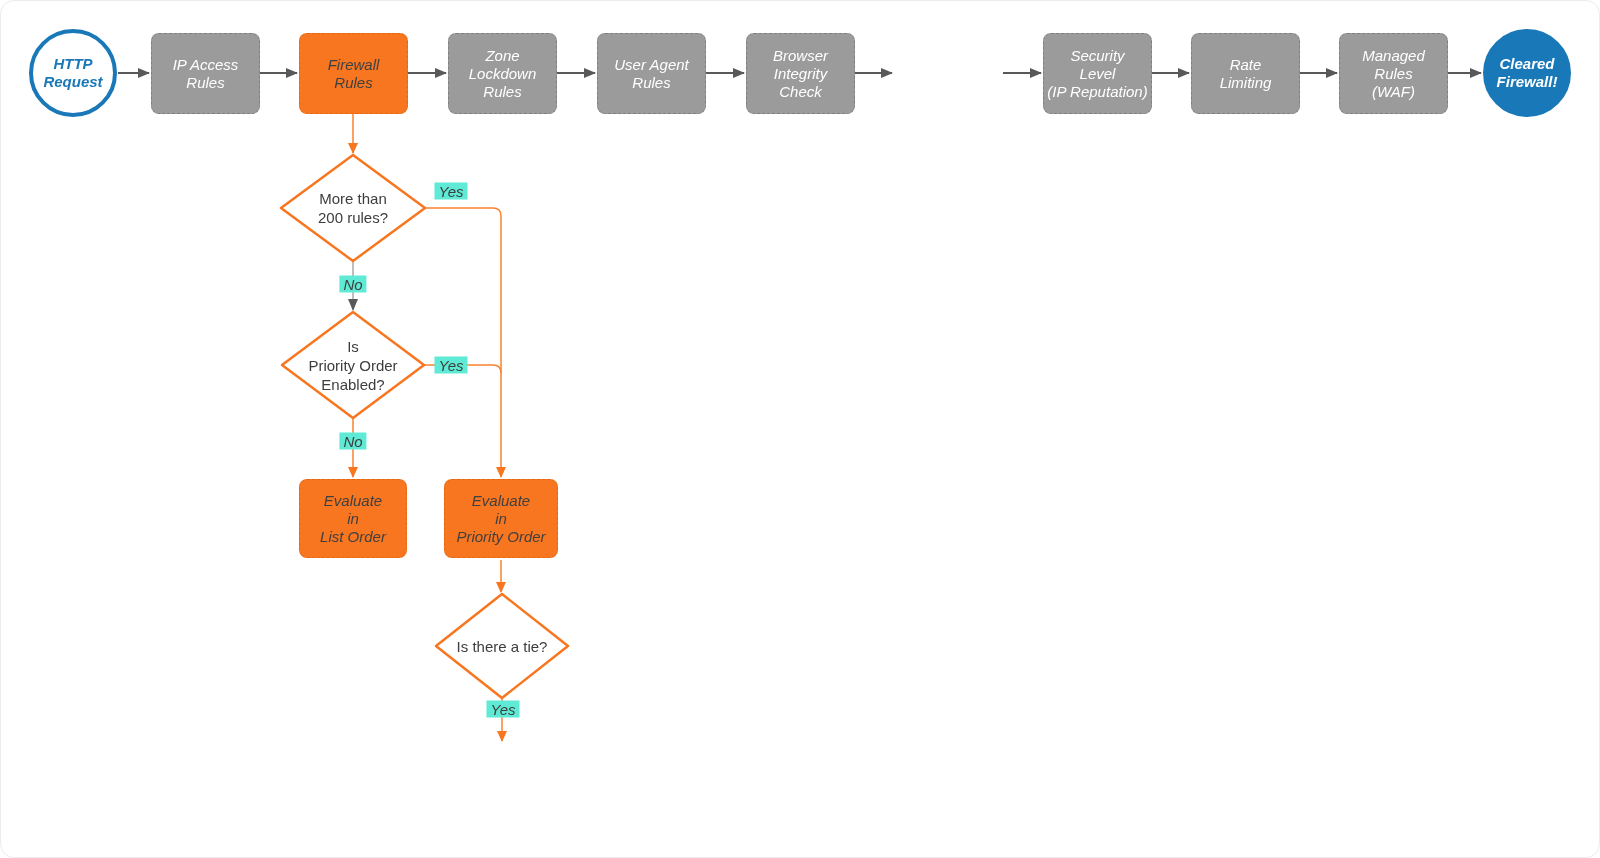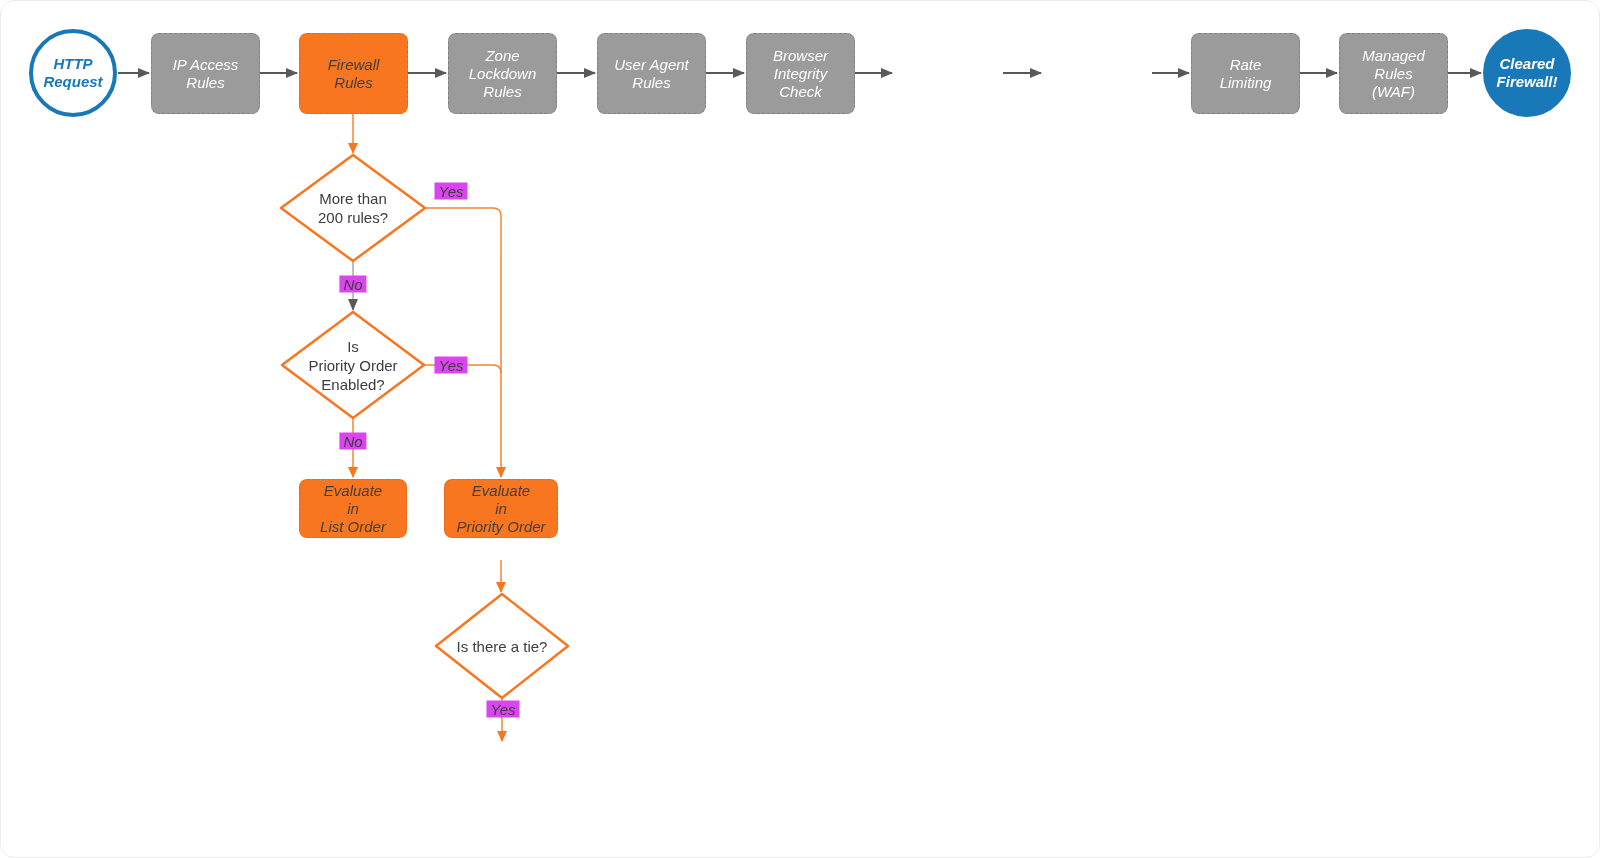--- a/index.html
+++ b/index.html
@@ -22,29 +22,29 @@
   .orange-node{background:#f7761f;color:#404040;border:1px dashed rgba(205,90,8,.5);}
   .terminal{
     position:absolute;top:28px;width:88px;height:88px;border-radius:50%;
     display:flex;align-items:center;justify-content:center;text-align:center;
     white-space:pre-line;font-style:italic;font-weight:bold;font-size:15px;line-height:18px;
     box-sizing:border-box;
   }
   #start-node{left:28px;background:#ffffff;border:4px solid #1878b8;color:#1878b8;}
   #end-node{left:1482px;background:#1878b8;border:4px solid #1878b8;color:#ffffff;}
 
-  .action-node{width:108px;height:59px;top:478px;}
+  .action-node{width:108px;height:79px;top:478px;}
   .decision-label{
     position:absolute;width:150px;transform:translate(-50%,-50%);
     text-align:center;white-space:pre-line;color:#3d3d3d;
     font-size:15px;line-height:19px;font-style:normal;
   }
   .edge-label{
     position:absolute;transform:translate(-50%,-50%);
-    font-style:italic;font-size:15px;color:#3d3d3d;background:#d946ef;
+    font-style:italic;font-size:15px;color:#3d3d3d;background:#5eead4;
     padding:0 4px;line-height:17px;
   }
 </style>
 </head>
 <body>
 
 <div id="canvas">
 
   <svg id="wires" width="1600" height="858" viewBox="0 0 1600 858" xmlns="http://www.w3.org/2000/svg">
     <defs>
@@ -96,20 +96,23 @@
   <div class="node gray-node orange-node" style="left:298px">Firewall
 Rules</div>
   <div class="node gray-node" style="left:447px">Zone
 Lockdown
 Rules</div>
   <div class="node gray-node" style="left:596px">User Agent
 Rules</div>
   <div class="node gray-node" style="left:745px">Browser
 Integrity
 Check</div>
+  <div class="node gray-node" style="left:1042px">Security
+Level
+(IP Reputation)</div>
   <div class="node gray-node" style="left:1190px">Rate
 Limiting</div>
   <div class="node gray-node" style="left:1338px">Managed
 Rules
 (WAF)</div>
 
   <div class="decision-label" style="left:352px;top:207px">More than
 200 rules?</div>
   <div class="decision-label" style="left:352px;top:364px">Is
 Priority Order

